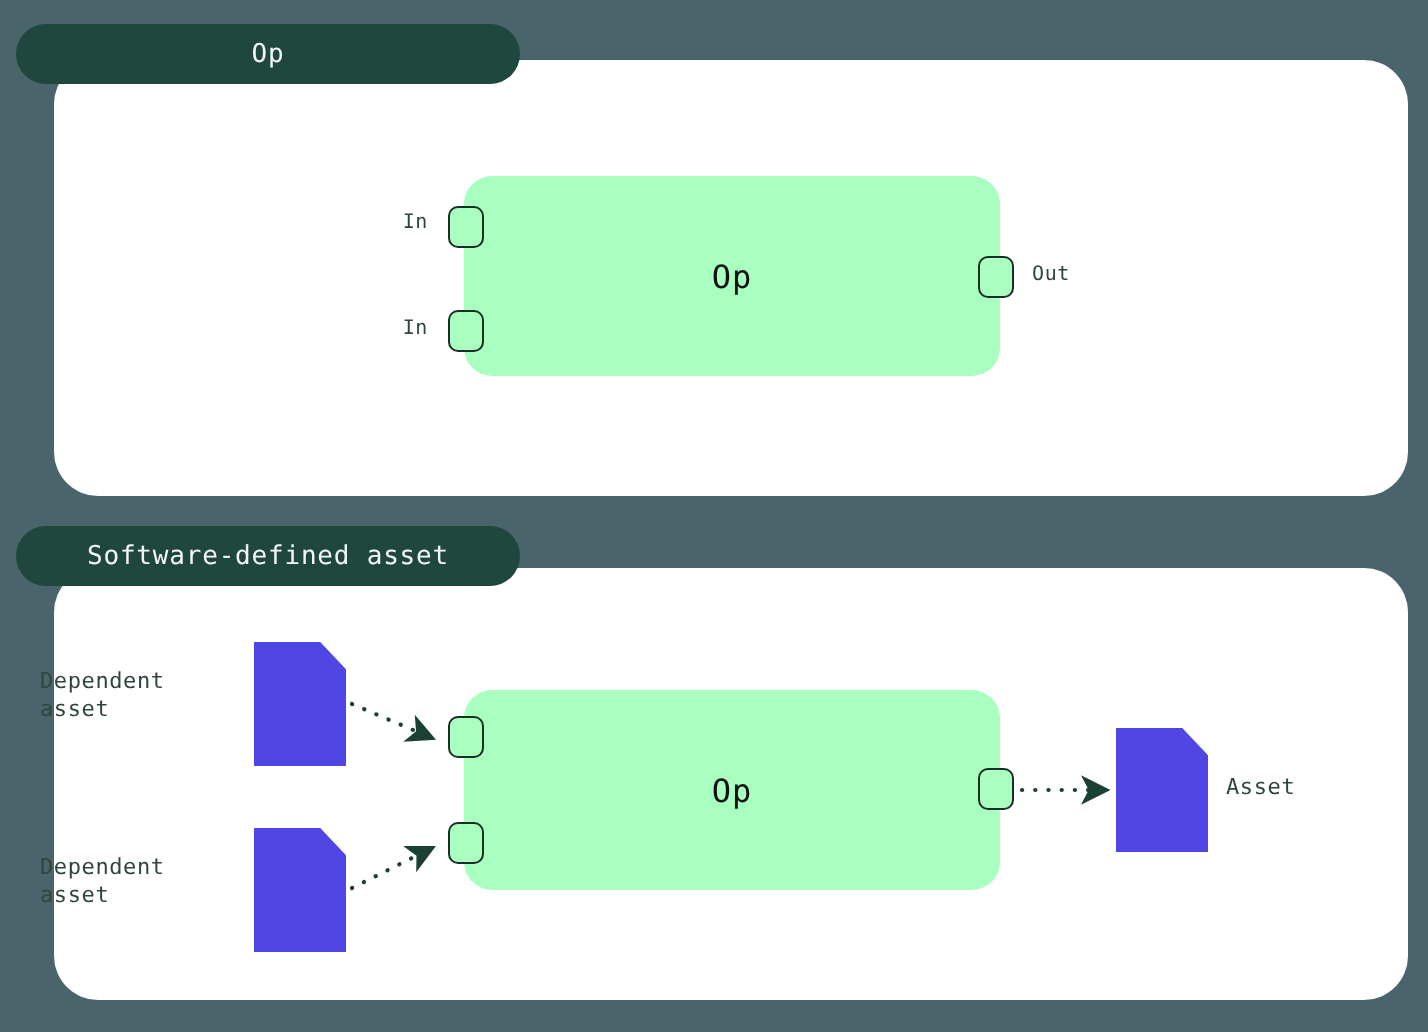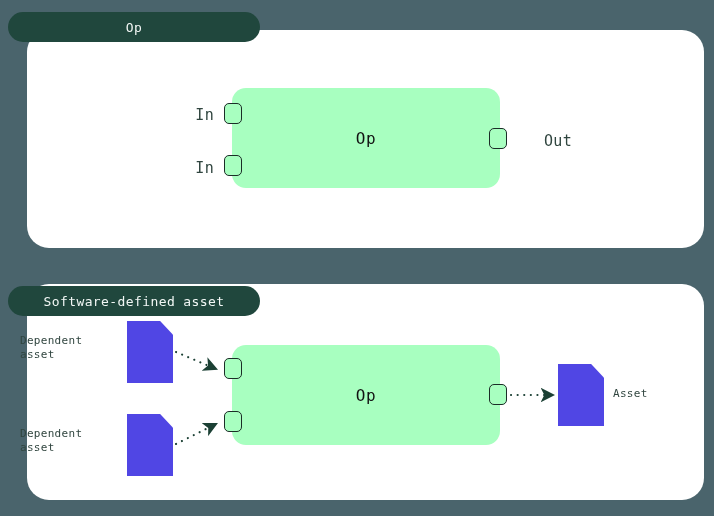--- a/index.html
+++ b/index.html
@@ -38,21 +38,21 @@
     background: #20473d;
     border-radius: 15px;
     display: flex;
     align-items: center;
     justify-content: center;
     padding: 0 22px;
     box-sizing: border-box;
     z-index: 5;
   }
   .panel-tab--top    { top: 12px;  width: 252px; }
-  .panel-tab--bottom { top: 286px; width: 252px; }
+  .panel-tab--bottom { top: 263px; width: 252px; }
   .panel-tab span {
     color: #f2f7f5;
     font-size: 13px;
     letter-spacing: 0.4px;
     white-space: nowrap;
   }
 
   
   .op-box {
     position: absolute;
@@ -80,21 +80,21 @@
     background: #a8ffc0;
     border: 1.6px solid #1b2d27;
     border-radius: 5px;
     box-sizing: border-box;
     z-index: 4;
   }
 
   
   .io-label {
     position: absolute;
-    font-size: 15px;
+    font-size: 10px;
     color: #30453f;
     white-space: nowrap;
     letter-spacing: 0.3px;
   }
   .io-label.right-align { text-align: right; }
 
   .node-label {
     position: absolute;
     font-size: 11px;
     line-height: 14px;
@@ -135,21 +135,21 @@
   <div class="op-box op-box--top">
     <span class="op-label">Op</span>
   </div>
 
   <div class="port" style="left:224px; top:103px;"></div>
   <div class="port" style="left:224px; top:155px;"></div>
   <div class="port" style="left:489px; top:128px;"></div>
 
   <div class="io-label right-align" style="left:176px; top:106px; width:38px;">In</div>
   <div class="io-label right-align" style="left:176px; top:159px; width:38px;">In</div>
-  <div class="io-label" style="left:516px; top:132px;margin-left:28px;">Out</div>
+  <div class="io-label" style="left:516px; top:132px;">Out</div>
 
   <div class="panel panel--bottom"></div>
   <div class="panel-tab panel-tab--bottom">
     <span>Software-defined asset</span>
   </div>
 
   <div class="op-box op-box--bottom">
     <span class="op-label">Op</span>
   </div>
 

